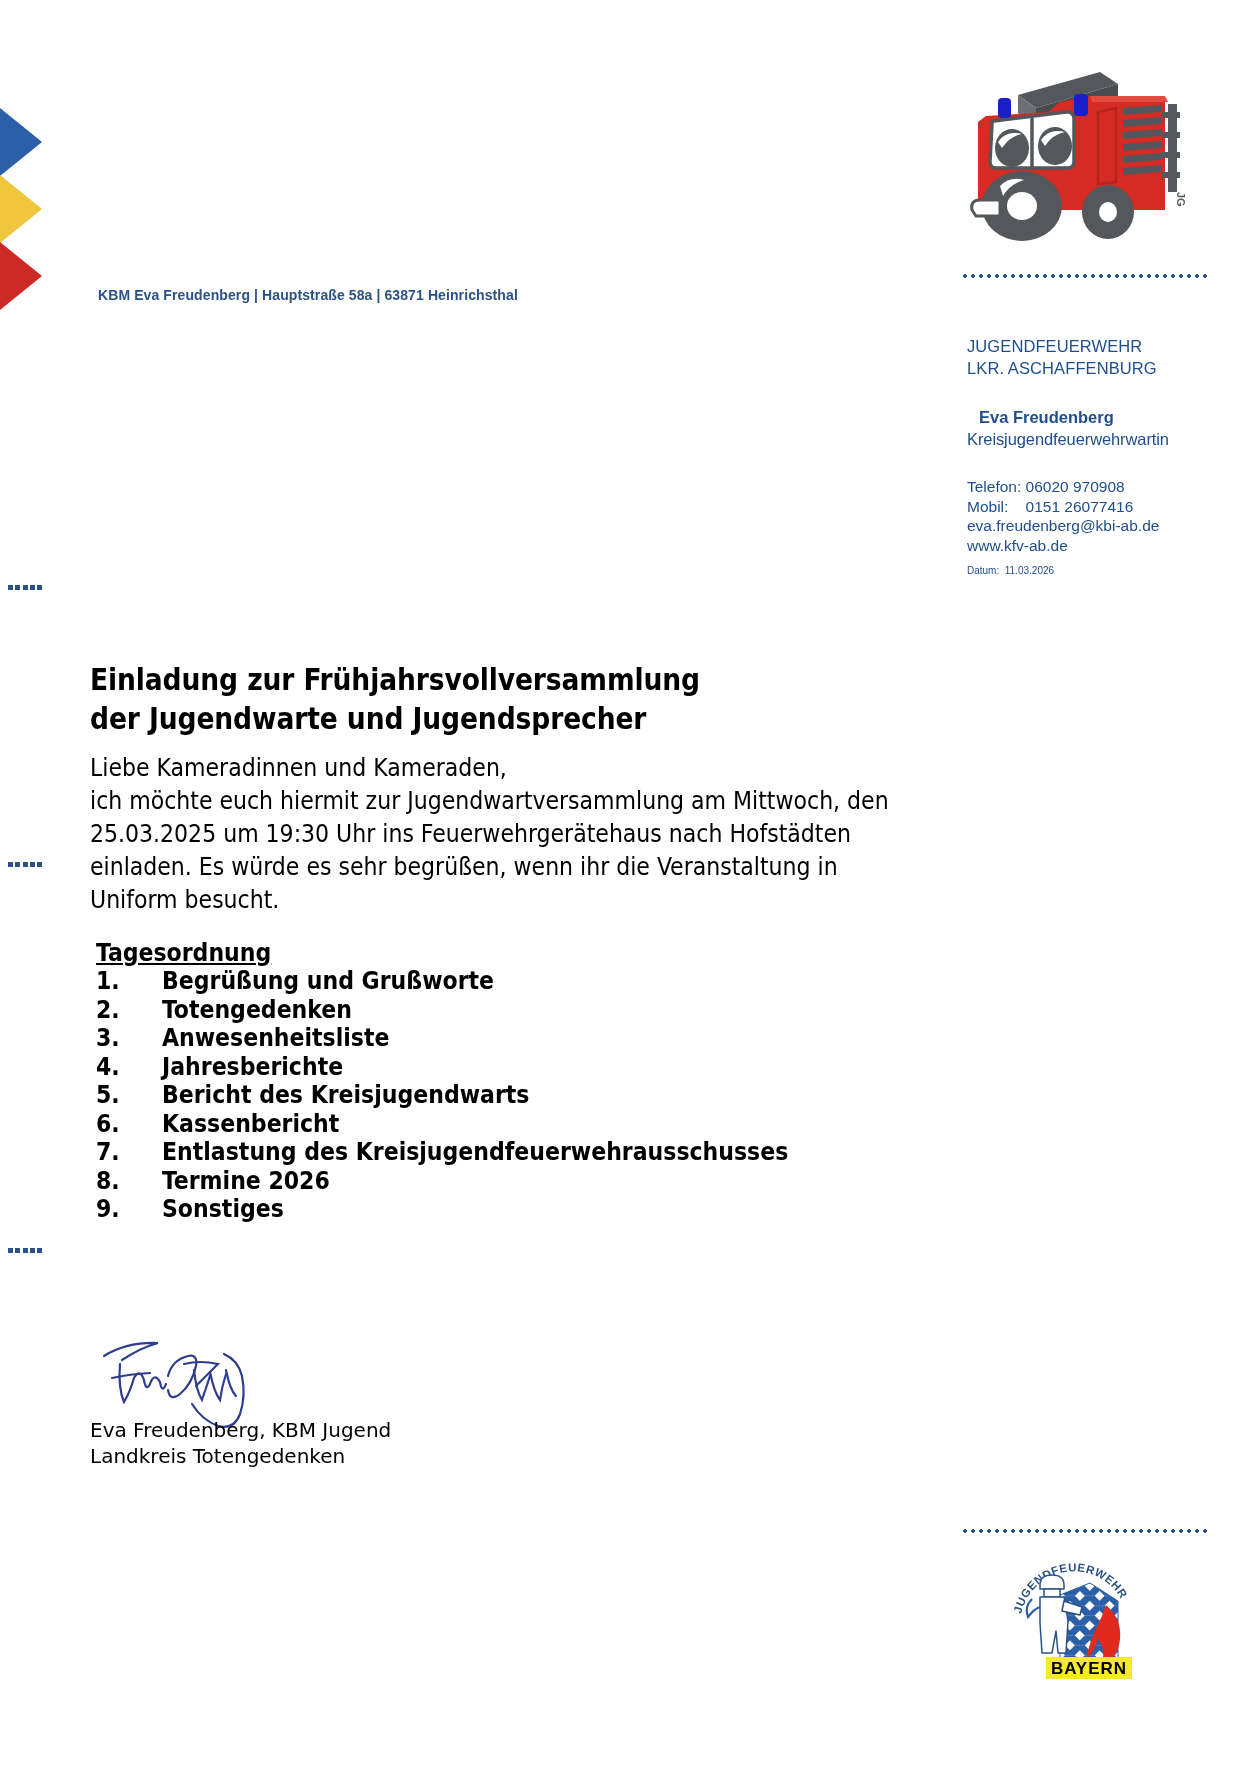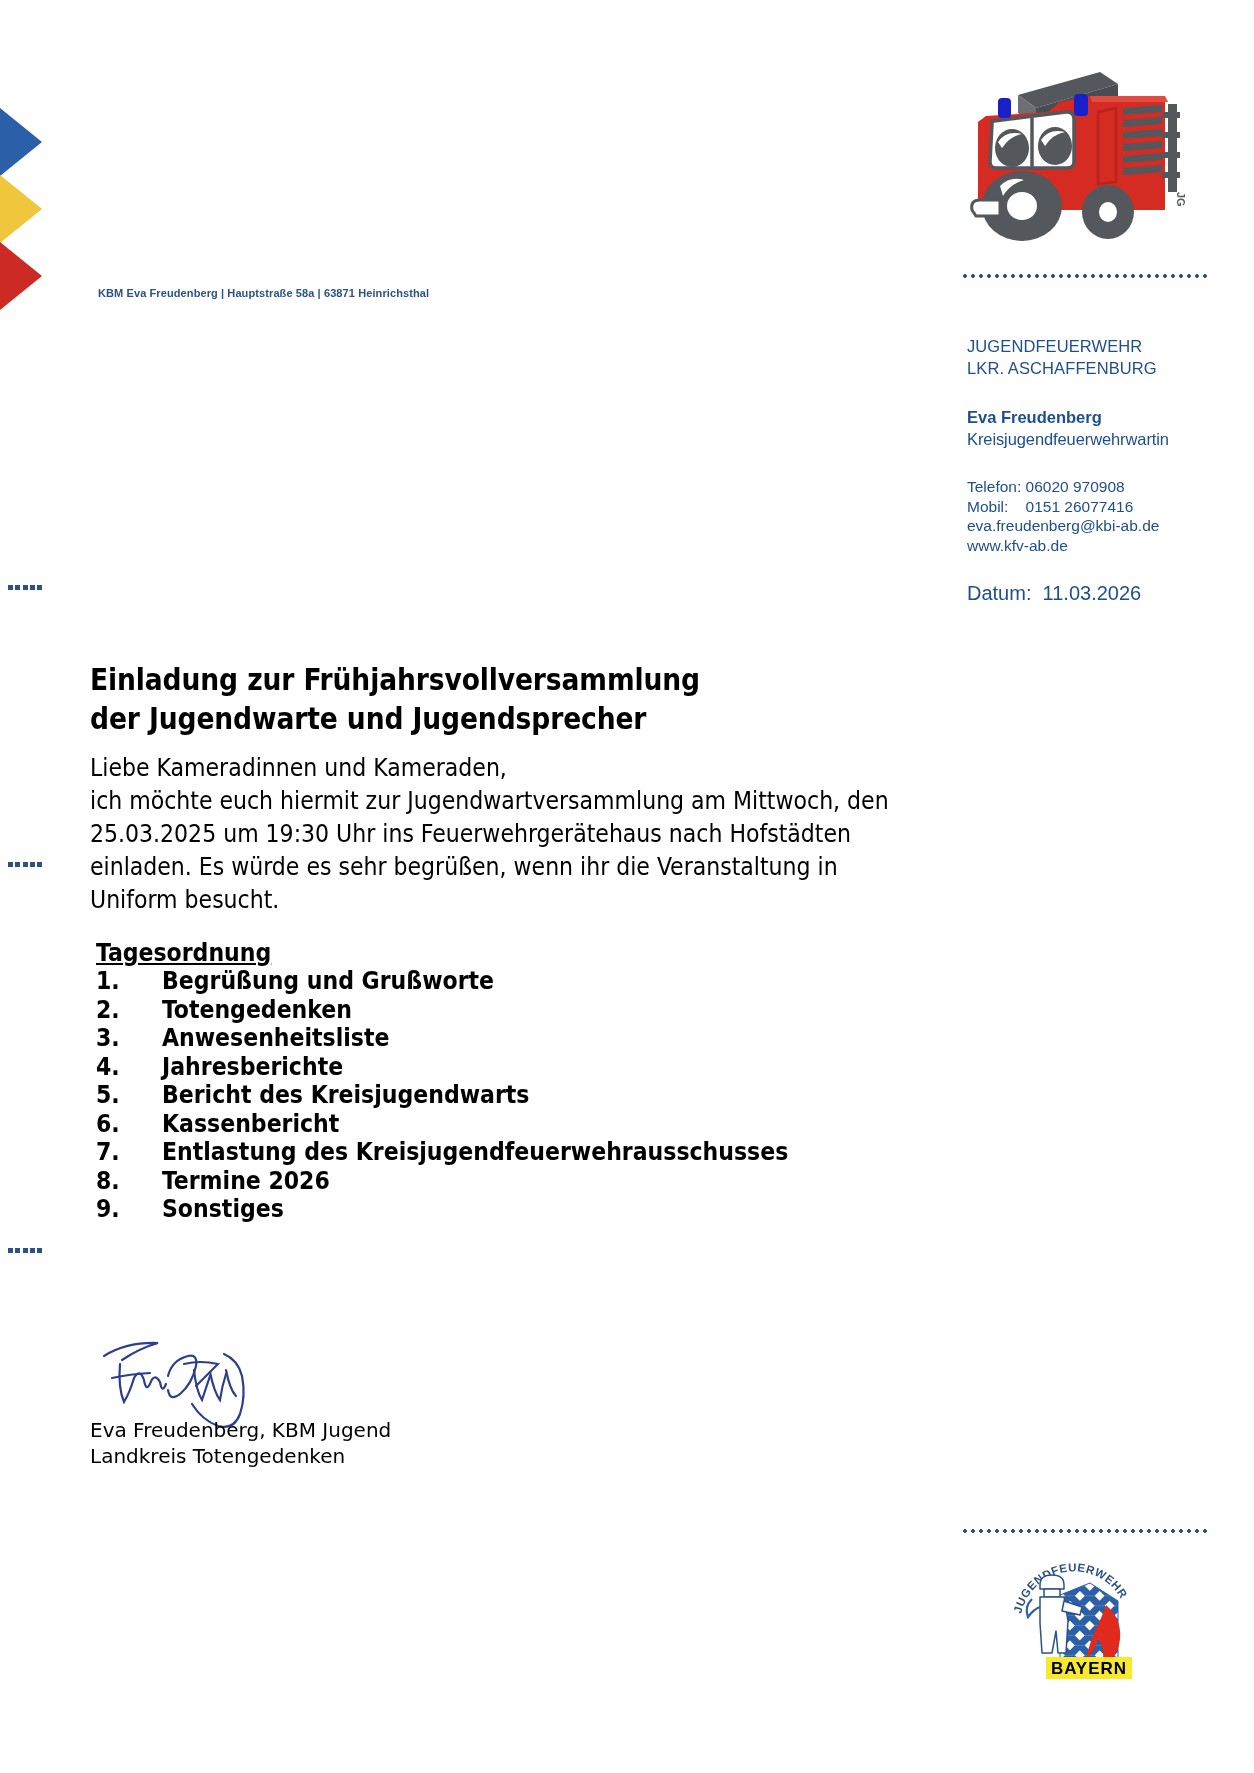--- a/index.html
+++ b/index.html
@@ -71,21 +71,21 @@
     background-repeat: repeat-x;
   }
   #dotrule-top  { left: 963px; top: 274px; width: 245px; }
   #dotrule-bottom { left: 963px; top: 1529px; width: 245px; }
 
   
   #sender-line {
     position: absolute;
     left: 98px;
     top: 287px;
-    font-size: 11px;
+    font-size: 14px;
     font-weight: 700;
     color: #2b5286;
     letter-spacing: 0.1px;
     white-space: nowrap;
   }
 
   
   #contact-block {
     position: absolute;
     left: 967px;
@@ -95,31 +95,32 @@
     font-size: 16.5px;
     line-height: 1.33;
   }
   #contact-block .org-line-1 { white-space: nowrap; letter-spacing: 0.1px; }
   #contact-block .org-line-1 .bold { font-weight: 400; }
   #contact-block .org-line-2 { white-space: nowrap; letter-spacing: 0.1px; }
   #contact-block .person-name {
     font-weight: 700;
     margin-top: 27px;
     white-space: nowrap;
+    margin-left: 12px;
   }
   #contact-block .person-role { white-space: nowrap; letter-spacing: -0.1px; }
   #contact-block .contact-details {
     margin-top: 26px;
     font-size: 15.5px;
     line-height: 1.28;
     white-space: pre;
   }
   #contact-block .date-line {
-    margin-top: 24px;
-    font-size: 20px;
+    margin-top: 8px;
+    font-size: 10px;
     white-space: pre;
   }
 
   
   #headline {
     position: absolute;
     left: 90px;
     top: 661px;
     width: 880px;
     font-family: "DejaVu Sans Condensed", "Liberation Sans Narrow", "Liberation Sans", sans-serif;

